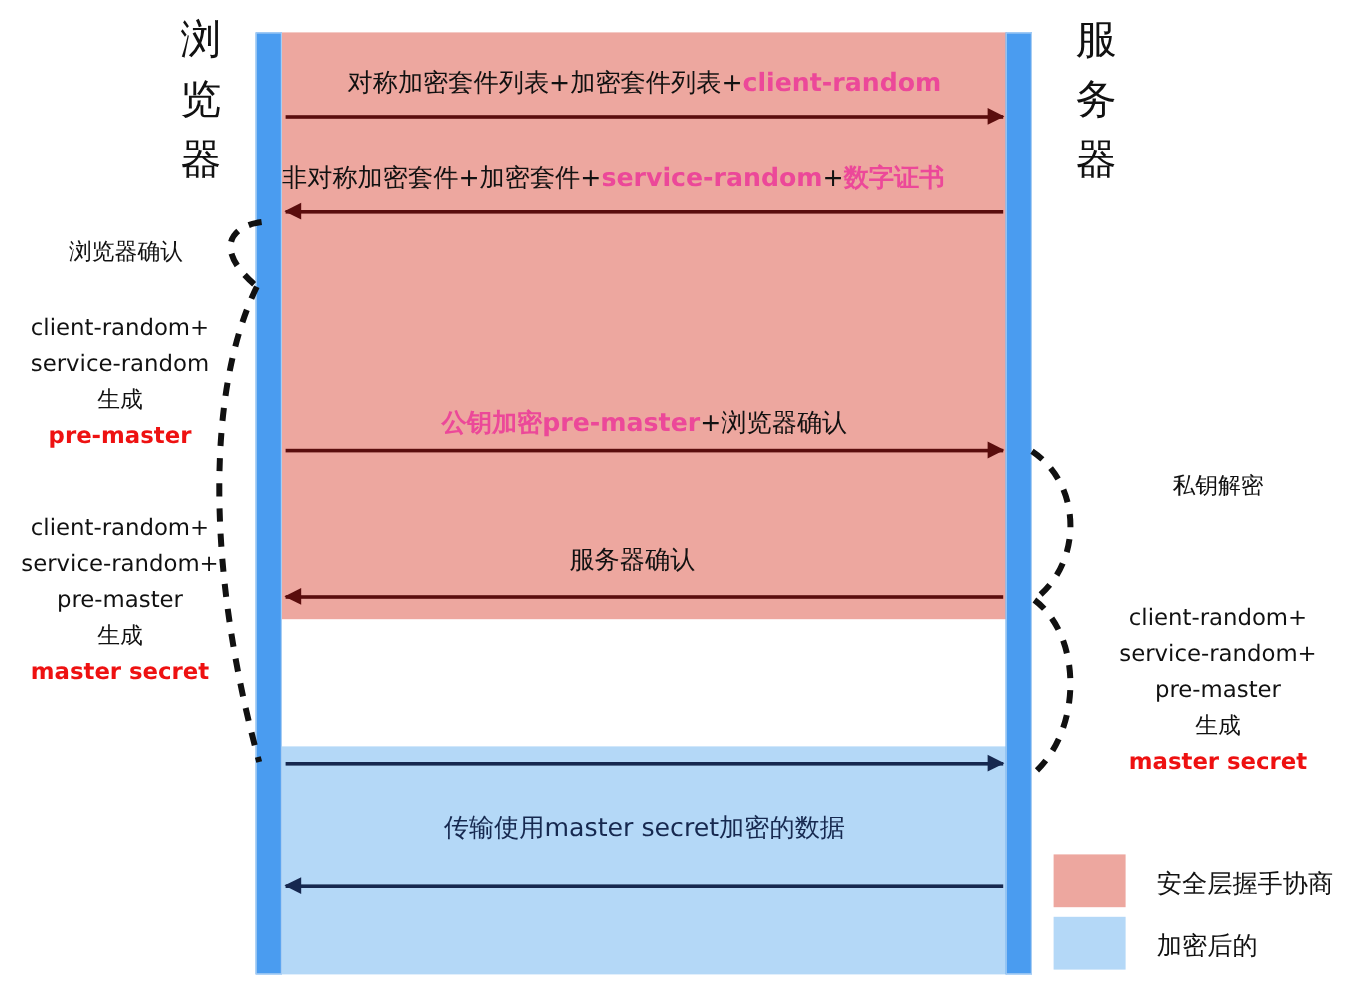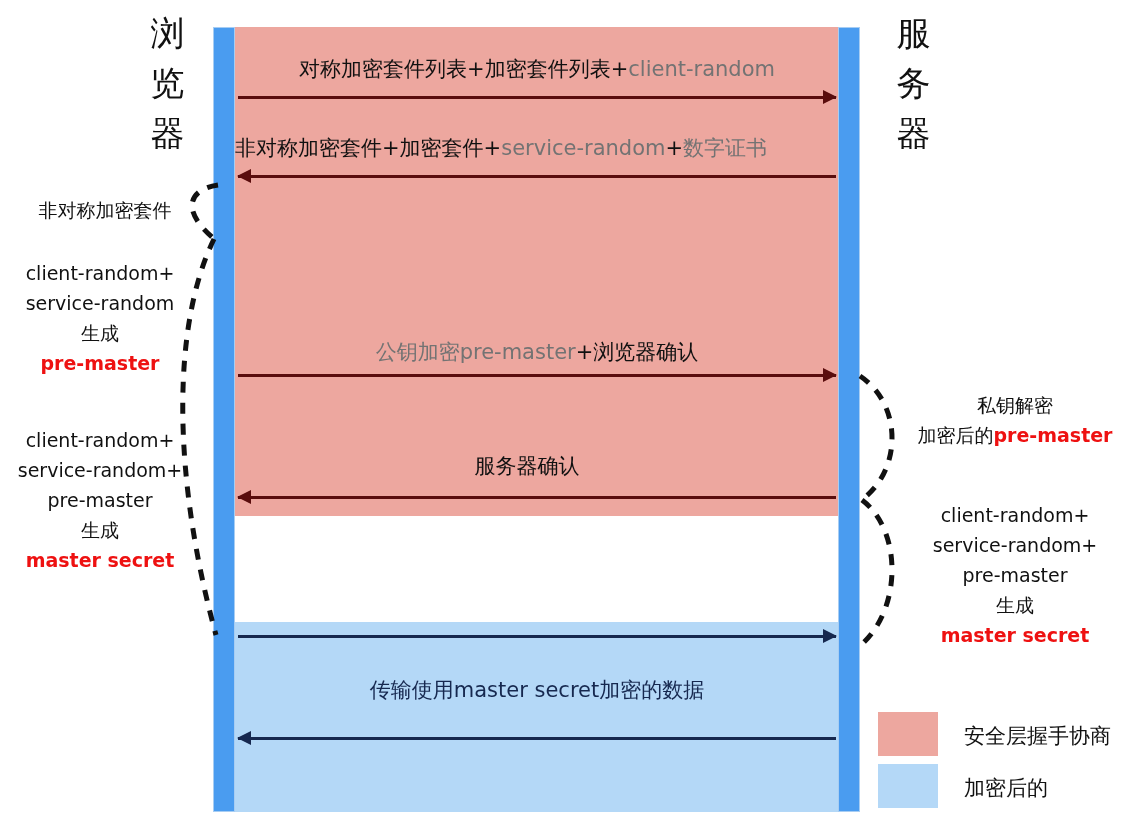--- a/index.html
+++ b/index.html
@@ -104,21 +104,21 @@
   
   .msg {
     position: absolute;
     text-align: center;
     font-size: 21px;
     color: #111111;
     white-space: nowrap;
     z-index: 5;
     font-family: "DejaVu Sans", "Liberation Sans", sans-serif;
   }
-  .msg .hl { color: #737373; font-weight: normal; }
+  .msg .hl { color: #ec4899; font-weight: bold; }
   .msg.navy { color: #16284f; }
 
   
   .note {
     position: absolute;
     text-align: center;
     font-size: 19px;
     line-height: 30px;
     color: #111111;
     z-index: 5;
@@ -211,41 +211,40 @@
   </div>
   <div class="msg navy" style="left:235px; top:676px; width:604px;">
     <span>传输使用master secret加密的数据</span>
   </div>
   <div class="arrow navy left" style="left:238px; top:731px; width:598px;">
     <div class="shaft"></div>
     <div class="head"></div>
   </div>
 
   <div class="note" style="left:10px; top:195px; width:190px;">
-    <span class="line">非对称加密套件</span>
+    <span class="line">浏览器确认</span>
   </div>
 
   <div class="note" style="left:0px; top:258px; width:200px;">
     <span class="line">client-random+</span>
     <span class="line">service-random</span>
     <span class="line">生成</span>
     <span class="line red">pre-master</span>
   </div>
 
   <div class="note" style="left:0px; top:425px; width:200px;">
     <span class="line">client-random+</span>
     <span class="line">service-random+</span>
     <span class="line">pre-master</span>
     <span class="line">生成</span>
     <span class="line red">master secret</span>
   </div>
 
   <div class="note" style="left:890px; top:390px; width:250px;">
     <span class="line">私钥解密</span>
-    <span class="line"><span>加密后的</span><span class="red">pre-master</span></span>
   </div>
 
   <div class="note" style="left:890px; top:500px; width:250px;">
     <span class="line">client-random+</span>
     <span class="line">service-random+</span>
     <span class="line">pre-master</span>
     <span class="line">生成</span>
     <span class="line red">master secret</span>
   </div>
 

